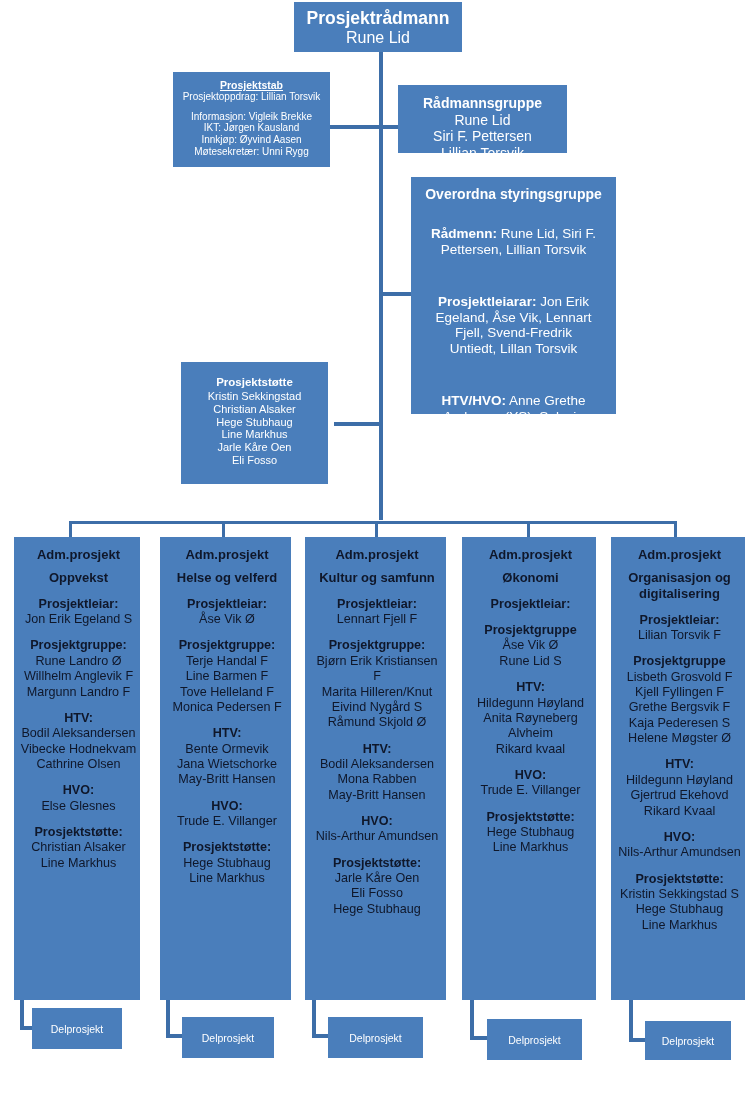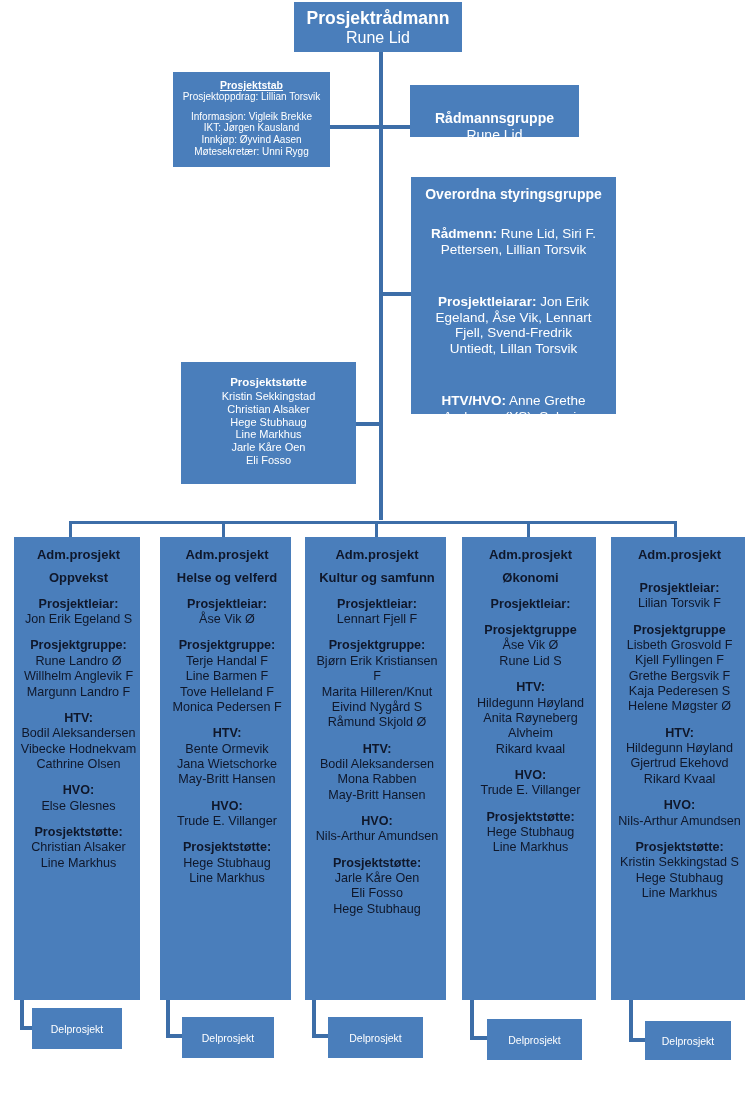--- a/index.html
+++ b/index.html
@@ -50,38 +50,38 @@
   
   #box-stab {
     left: 173px; top: 72px; width: 157px; height: 95px;
     padding-top: 7px;
     font-size: 10px;
   }
   #box-stab .hd { font-weight: bold; font-size: 10.5px; text-decoration: underline; }
 
   
   #box-radmann {
-    left: 410px; top: 85px; width: 169px; height: 52px;
-    padding-top: 25px;
+    left: 398px; top: 85px; width: 169px; height: 68px;
+    padding-top: 10px;
     font-size: 14px;
   }
   #box-radmann .hd { font-weight: bold; }
 
   
   #box-styring {
     left: 411px; top: 177px; width: 205px; height: 237px;
     padding: 9px 6px 16px 6px;
     font-size: 13.5px;
   }
   #box-styring .hd { font-weight: bold; font-size: 14px; }
   #box-styring b { font-weight: bold; }
 
   
   #box-stotte {
-    left: 181px; top: 362px; width: 175px; height: 122px;
+    left: 181px; top: 362px; width: 147px; height: 122px;
     padding-top: 14px;
     font-size: 11px;
   }
   #box-stotte .hd { font-weight: bold; font-size: 11.5px; }
 
   
   .dept {
     position: absolute;
     background: #4a7ebb;
     color: #0f172a;
@@ -295,20 +295,21 @@
       <span class="lbl">HVO:</span>
       <span class="nm">Trude E. Villanger</span>
       <span class="gap"></span>
       <span class="lbl">Prosjektstøtte:</span>
       <span class="nm">Hege Stubhaug</span>
       <span class="nm">Line Markhus</span>
     </div>
   <div class="dept" id="dept-4" style="display: flex; flex-direction: column; justify-content: flex-start;">
       <span class="hd">Adm.prosjekt</span>
       <span class="gap-sm"></span>
+      <span class="hd">Organisasjon og digitalisering</span>
       <span class="gap"></span>
       <span class="lbl">Prosjektleiar:</span>
       <span class="nm">Lilian Torsvik F</span>
       <span class="gap"></span>
       <span class="lbl">Prosjektgruppe</span>
       <span class="nm">Lisbeth Grosvold F</span>
       <span class="nm">Kjell Fyllingen F</span>
       <span class="nm">Grethe Bergsvik F</span>
       <span class="nm">Kaja Pederesen S</span>
       <span class="nm">Helene Møgster Ø</span>

